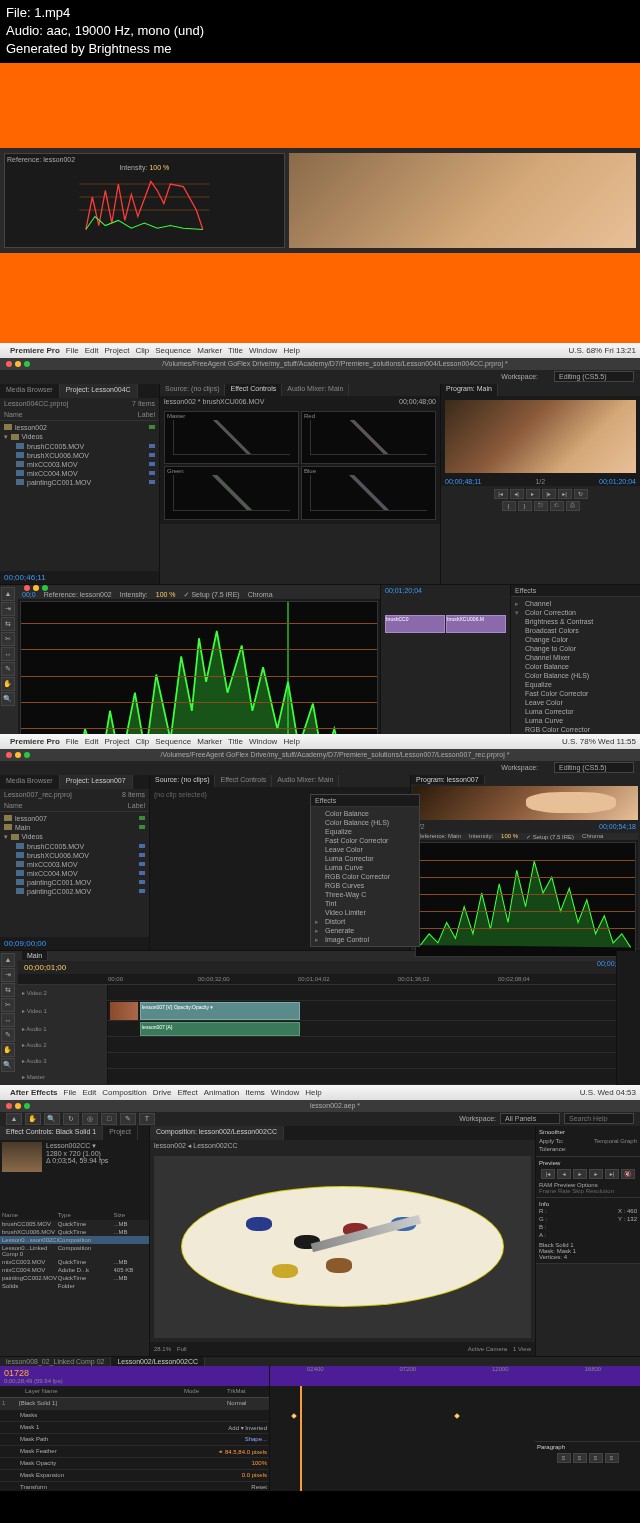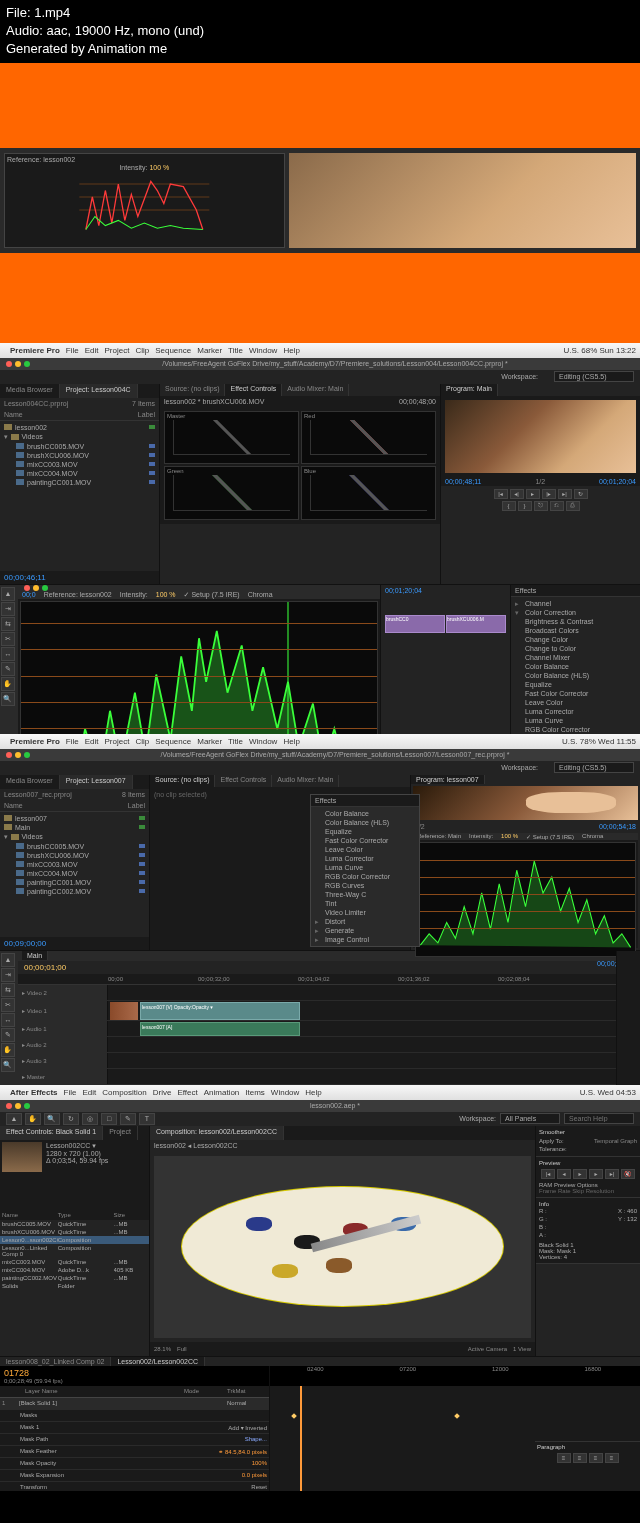--- a/index.html
+++ b/index.html
@@ -113,21 +113,21 @@
 .ae-comp-view{flex:1;background:#333;margin:4px;position:relative;display:flex;align-items:center;justify-content:center}
 .ae-palette{width:85%;height:65%;background:#f0ead6;border-radius:50%;position:relative;box-shadow:0 0 0 1px #d4c800}
 .paint-blob{position:absolute;width:8%;height:12%;border-radius:40%}
 .ae-comp-footer{height:14px;background:#1a1a1a;font-size:6px;color:#888;display:flex;align-items:center;padding:0 4px;gap:6px}
 .ae-right-panel{background:#1a1a1a;border-bottom:1px solid #333;padding:3px;font-size:6px}
 .ae-right-panel .row{display:flex;justify-content:space-between;padding:1px 0}
 .ae-timeline{height:135px;background:#1a1a1a;border-top:1px solid #111;display:flex;flex-direction:column}
 .ae-tl-tabs{height:12px;background:#232323;display:flex;font-size:7px;color:#888}
 .ae-tl-tab{padding:1px 6px;border-right:1px solid #333}
 .ae-tl-tab.active{background:#1a1a1a;color:#ccc}
-.ae-tl-head{height:22px;display:flex;background:#000000;font-size:7px;color:#aaa}
+.ae-tl-head{height:22px;display:flex;background:#4c1d95;font-size:7px;color:#aaa}
 .ae-tl-left{width:270px;border-right:1px solid #111;padding:2px 4px}
 .ae-tl-tc{color:#ffaa3a;font-size:9px}
 .ae-tl-right{flex:1;position:relative}
 .ae-tl-body{flex:1;display:flex}
 .ae-tl-layers{width:270px;border-right:1px solid #111;font-size:6px;color:#aaa}
 .ae-layer-row{display:flex;padding:1px 2px;border-bottom:1px solid #2a2a2a;height:12px;align-items:center;gap:3px}
 .ae-layer-row .num{width:12px;color:#888}
 .ae-layer-row .name{flex:1}
 .ae-layer-row .val{color:#ff9a3a}
 .ae-layer-row.black{background:#2a2a2a}
@@ -135,21 +135,21 @@
 .ae-tl-graph{flex:1;background:#1a1a1a;position:relative}
 .ae-para{height:50px;background:#1a1a1a;border-top:1px solid #333;padding:2px;font-size:6px;color:#888}
 svg.wave{width:100%;height:100%}
 </style>
 </head>
 <body>
 
 <div class="info-header">
   <div>File: 1.mp4</div>
   <div>Audio: aac, 19000 Hz, mono (und)</div>
-  <div>Generated by Animation me</div>
+  <div>Generated by Brightness me</div>
 </div>
 
 <div class="orange-section">
   <div class="orange-strip">
     <div class="strip-panel" style="flex:1.2">
       <div>Reference: lesson002</div>
       <div style="text-align:center;margin-top:1px"><span>Intensity:</span> <span style="color:#ffcc66">100 %</span></div>
       <svg class="wave" viewBox="0 0 100 50" style="height:65px">
         <line x1="0" y1="10" x2="100" y2="10" stroke="#8a4a1a" stroke-width="0.5"></line>
         <line x1="0" y1="20" x2="100" y2="20" stroke="#8a4a1a" stroke-width="0.5"></line>
@@ -168,21 +168,21 @@
     <span class="app-name">Premiere Pro</span>
     <span>File</span>
     <span>Edit</span>
     <span>Project</span>
     <span>Clip</span>
     <span>Sequence</span>
     <span>Marker</span>
     <span>Title</span>
     <span>Window</span>
     <span>Help</span>
-    <span class="right">U.S.  68%  Sun 13:22</span>
+    <span class="right">U.S.  68%  Fri 13:21</span>
   </div>
   <div class="titlebar">
     <div class="dots">
       <span class="dot red"></span>
       <span class="dot yellow"></span>
       <span class="dot green"></span>
     </div>
     <div class="title">/Volumes/FreeAgent GoFlex Drive/my_stuff/Academy/D7/Premiere_solutions/Lesson004/Lesson004CC.prproj *</div>
   </div>
   <div class="workspace-bar">

